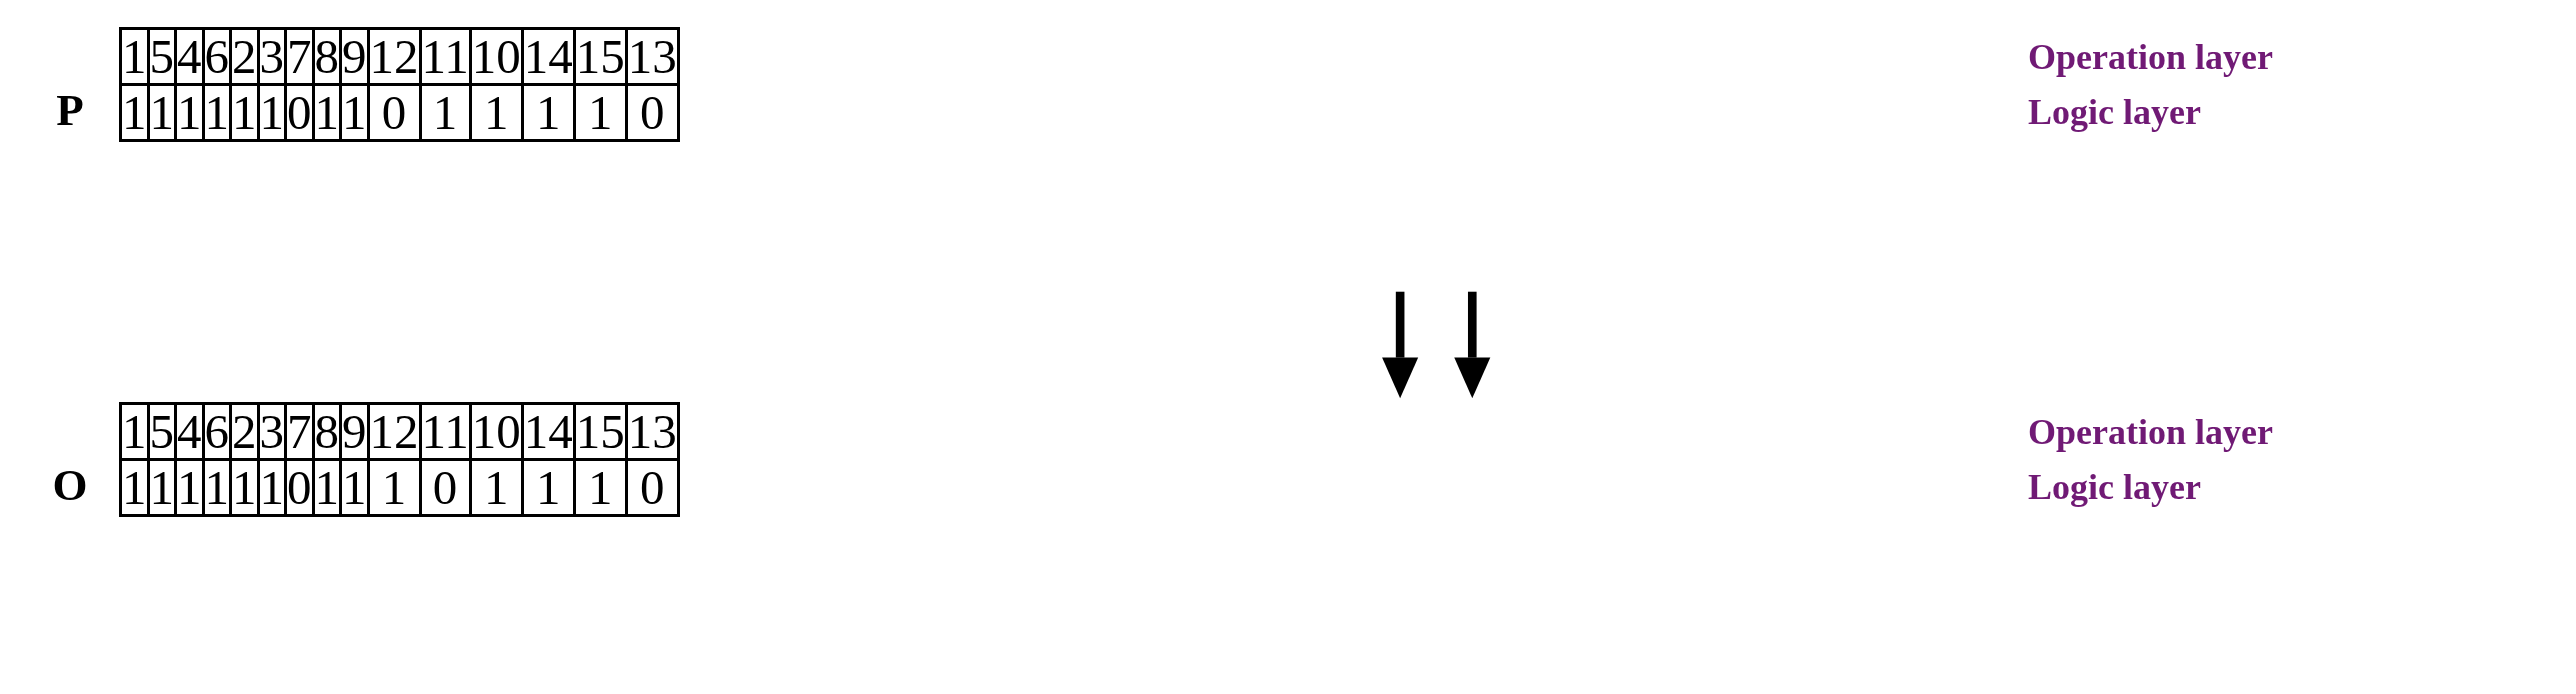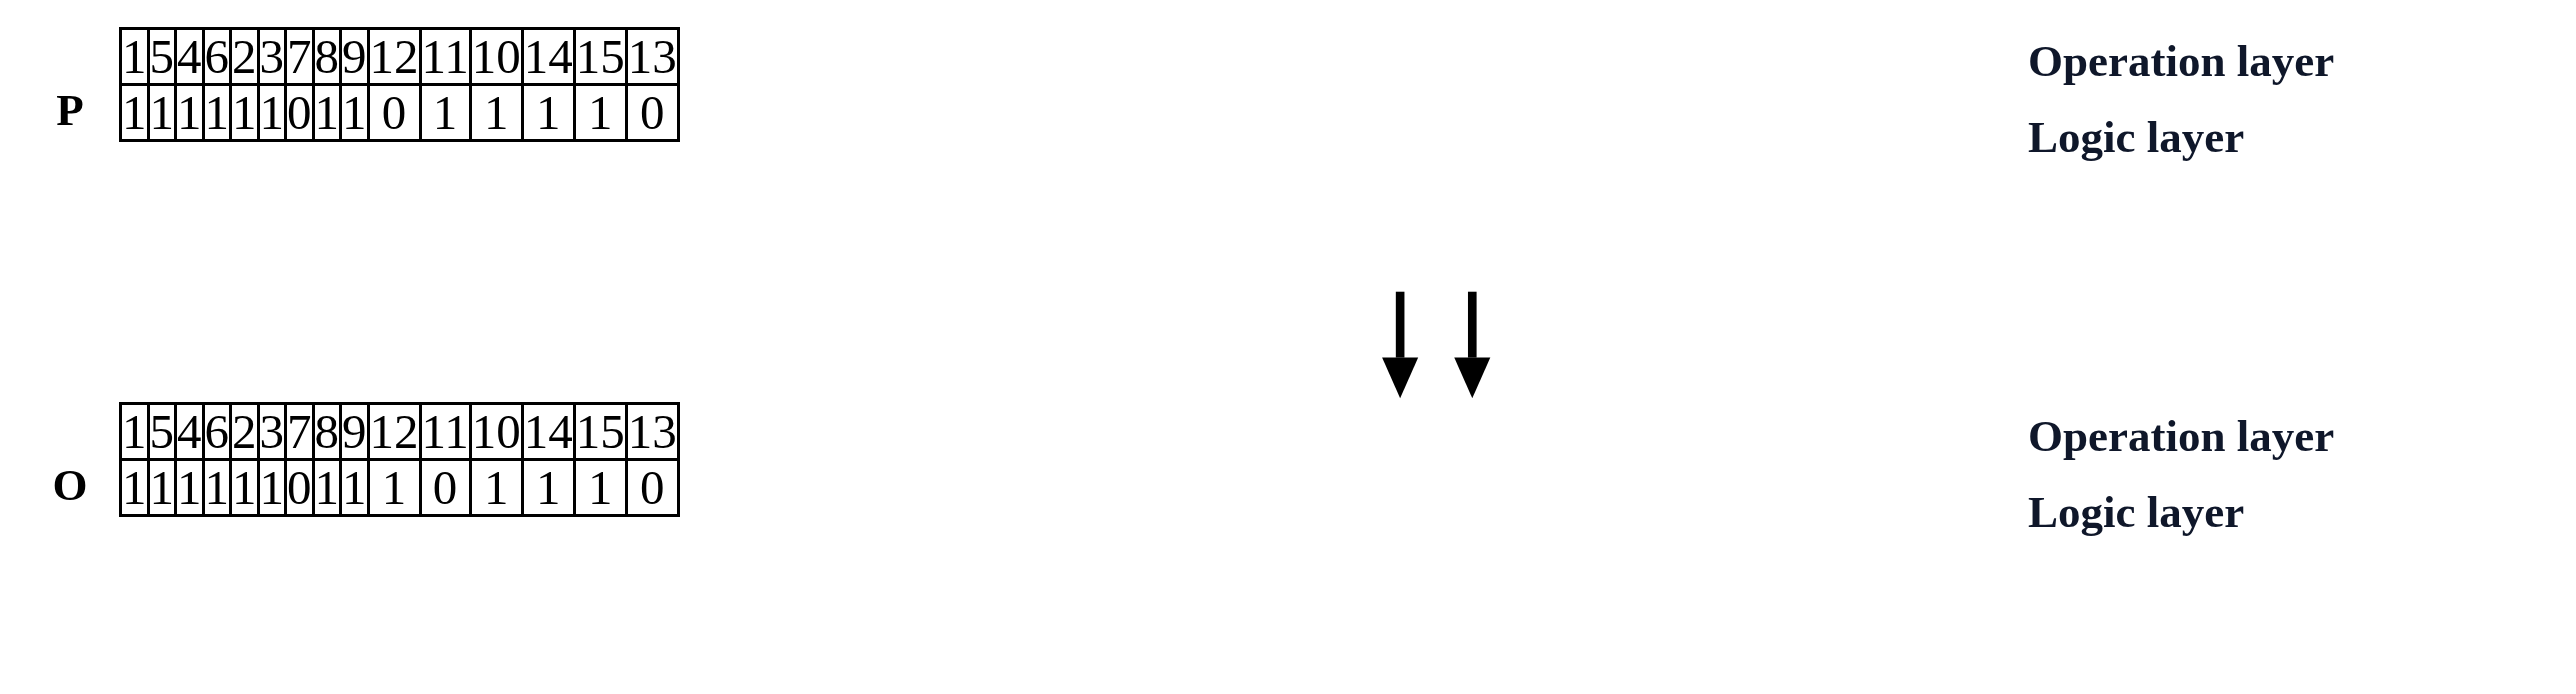--- a/index.html
+++ b/index.html
@@ -78,28 +78,28 @@
   td.fill-green { background: #dcecdb; }
   td.fill-gray  { background: #d8d8d8; }
 
   .row-labels {
     position: absolute;
     left: 2028px;
   }
   .row-label {
     position: absolute;
     font-weight: bold;
-    font-size: 45px;
+    font-size: 36px;
     line-height: 1;
     white-space: nowrap;
-    color: #0f172a;
+    color: #701a75;
     font-family: "Liberation Serif", "DejaVu Serif", serif;
   }
   .row-label.op    { top: 11.8px; }
-  .row-label.logic { top: 88px; font-family: Liberation Serif, serif; }
+  .row-label.logic { top: 67px; font-family: Liberation Serif, serif; }
 
   
   .arrows {
     position: absolute;
     left: 0;
     top: 0;
     width: 2576px;
     height: 694px;
     pointer-events: none;
   }

